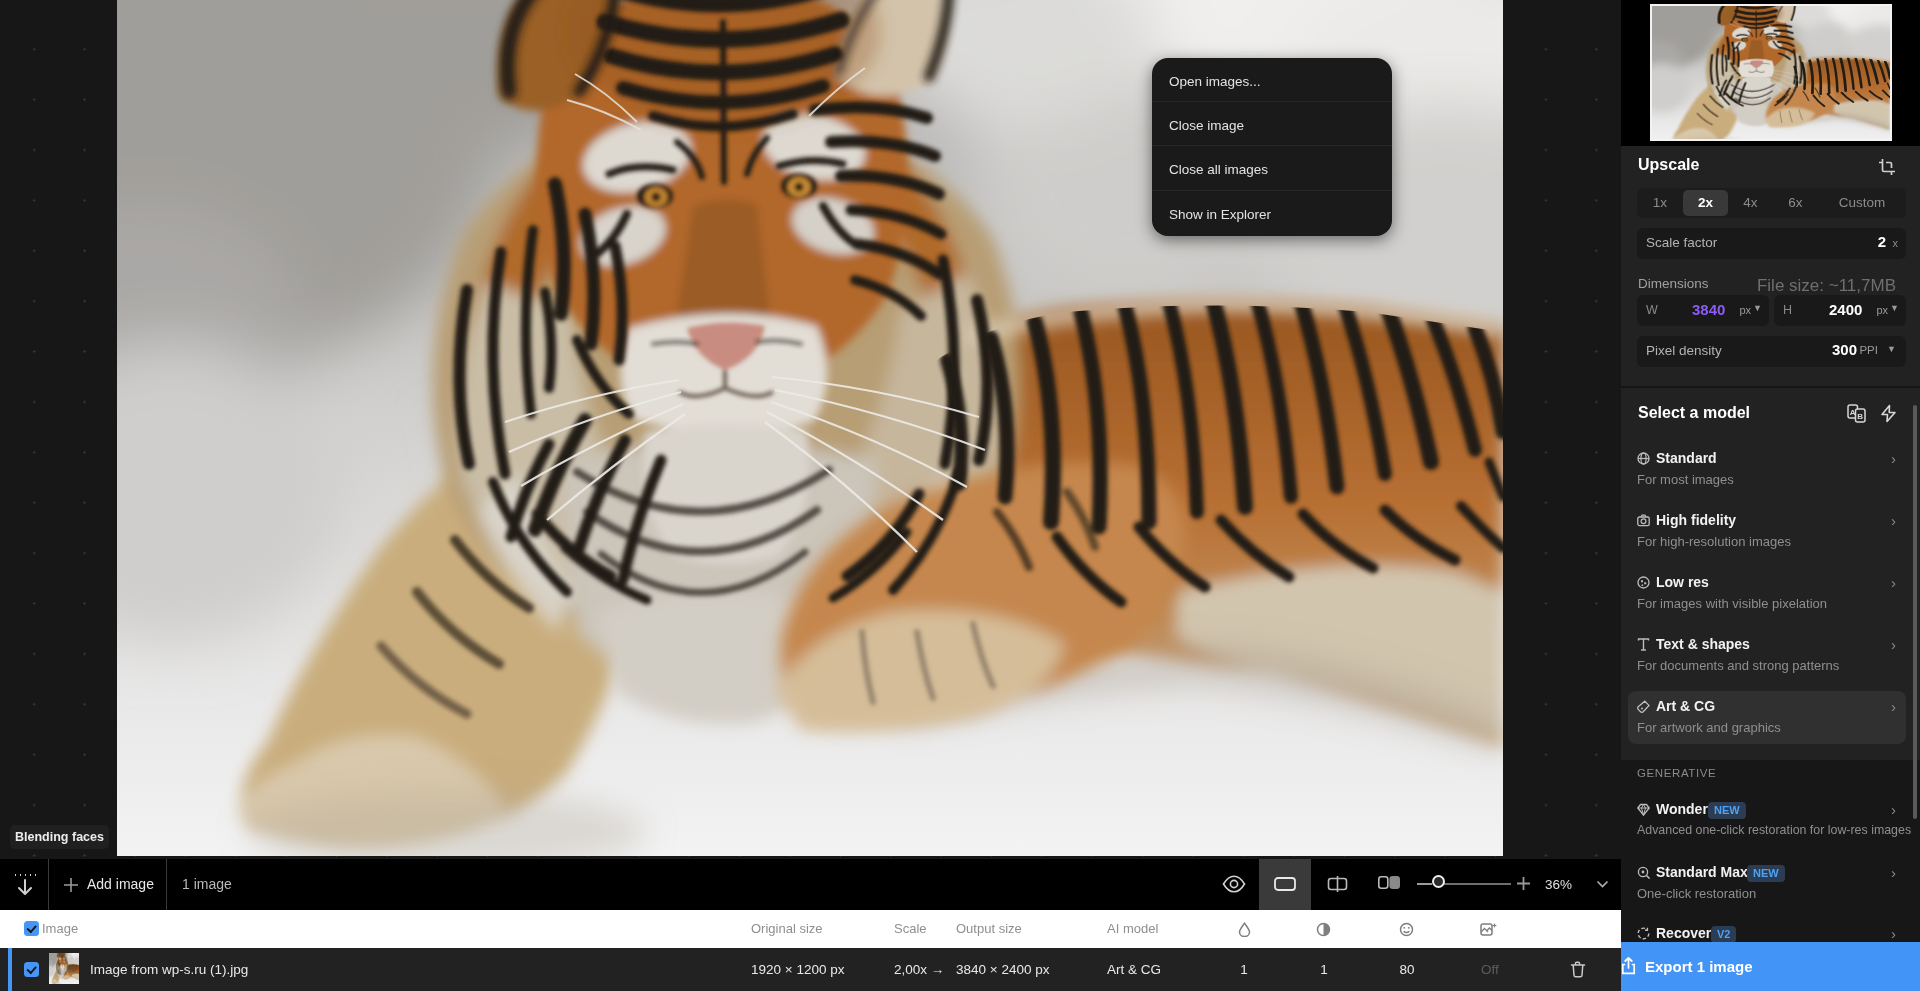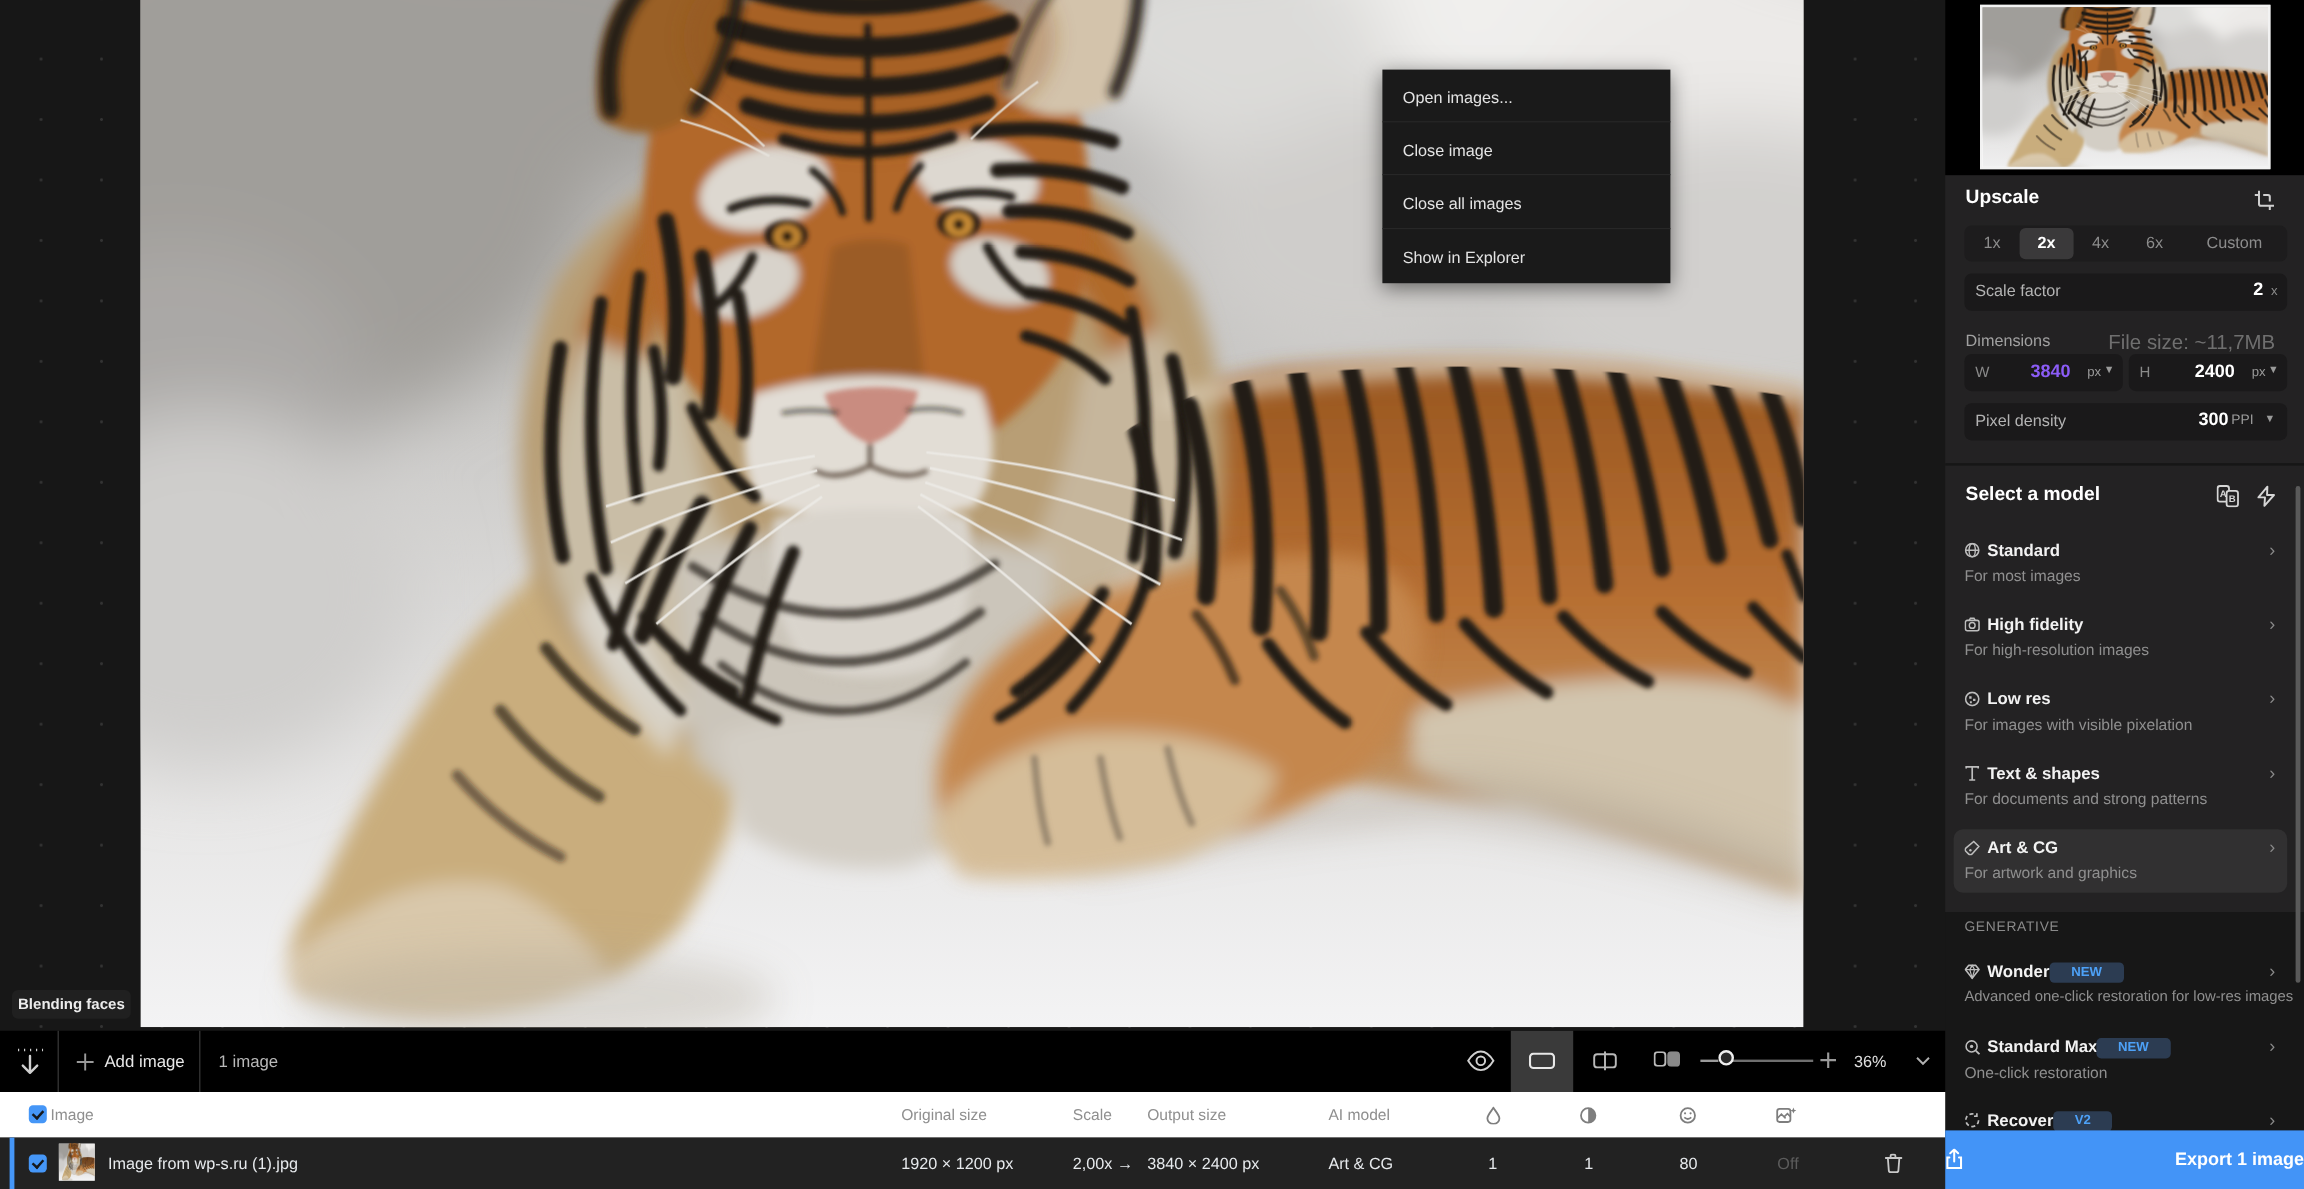--- a/index.html
+++ b/index.html
@@ -5,21 +5,21 @@
   * { margin:0; padding:0; box-sizing:border-box; }
   html,body { width:1920px; height:991px; overflow:hidden; background:#171717;
     font-family:"Liberation Sans", sans-serif; }
   .abs { position:absolute; }
   #canvas { position:absolute; left:0; top:0; width:1621px; height:859px; background:#171717;
     background-image: radial-gradient(circle, #333 1px, rgba(0,0,0,0) 1.4px);
     background-size: 50.4px 50.4px; background-position:9px 24px; }
   #photo { position:absolute; left:117px; top:-8px; width:1386px; height:864px; }
   
   #menu { position:absolute; left:1152px; top:58px; width:240px; height:178px;
-    background:#1a1a1a; border-radius:0; box-shadow:0 4px 16px rgba(0,0,0,.5); z-index:5; }
+    background:#1a1a1a; border-radius:16px; box-shadow:0 4px 16px rgba(0,0,0,.5); z-index:5; }
   #menu .mi { height:44.2px; line-height:48px; padding-left:17px; color:#e3e3e3; font-size:13.5px;
     border-bottom:1px solid #272727; }
   #menu .mi:last-child { border-bottom:none; }
   
   #tip { position:absolute; left:10px; top:825px; width:99px; height:24px; background:#202020;
     border-radius:5px; color:#ececec; font-size:12.5px; font-weight:600; text-align:center; line-height:24px; z-index:5; }
   
   #toolbar { position:absolute; left:0; top:859px; width:1621px; height:51px; background:#000000; }
   .vsep { position:absolute; top:0; width:1px; height:51px; background:#3a3a3a; }
   #tb-count { position:absolute; left:182px; top:0; line-height:51px; color:#b9b9b9; font-size:14px; }
@@ -42,21 +42,21 @@
     border:2px solid #f2f2f2; }
   .h1 { color:#fff; font-size:16px; font-weight:700; }
   .inputrow { position:absolute; left:16px; width:269px; height:31px; background:#1a191a; border-radius:6px; }
   .lab { color:#b3b3b3; font-size:13.5px; }
   .seg { position:absolute; left:16px; top:188px; width:269px; height:30px; background:#1d1c1d; border-radius:6px; }
   .segsel { position:absolute; left:46px; top:2px; width:45px; height:26px; background:#3a393a; border-radius:5px; }
   .segtxt { position:absolute; top:0; height:30px; line-height:30px; text-align:center; color:#8c8c8c; font-size:13.5px; }
   .mrow { position:absolute; left:0; width:299px; }
   .mname { color:#f2f2f2; font-size:14px; font-weight:600; }
   .mdesc { color:#8f8f8f; font-size:13px; }
-  .badge { display:inline-block; height:17px; line-height:17px; padding:0 18px; border-radius:4px;
+  .badge { display:inline-block; height:17px; line-height:17px; padding:0 6px; border-radius:4px;
     background:#2c3c52; color:#4da1f7; font-size:11px; font-weight:700; vertical-align:1px; }
   .chev { position:absolute; right:24px; color:#8a8a8a; font-size:15px; }
   #export { position:absolute; left:0px; top:942px; width:299px; height:49px; background:#4394f7;
     color:#fff; font-size:15px; font-weight:600; text-align:center; line-height:49px; }
   #scrollthumb { position:absolute; left:292px; top:405px; width:4px; height:414px; background:#5a5a5a; border-radius:2px; }
 </style>
 </head>
 <body>
 <svg width="0" height="0" style="position:absolute">
 <defs>
@@ -552,21 +552,21 @@
   <div class="mrow" style="top:925px">
       <svg style="position:absolute;left:16px;top:2px" width="13" height="13" viewBox="0 0 13 13">
         <path d="M11.8 6.5 a5.3 5.3 0 1 1-1.8-4" fill="none" stroke="#bdbdbd" stroke-width="1.4" stroke-dasharray="3.4 2.2"></path>
         <path d="M10.4 0.8 v2.4 h-2.4" fill="none" stroke="#bdbdbd" stroke-width="1.4"></path>
       </svg>
       <span class="mname" style="position:absolute;left:35px">Recover</span>
     <span class="badge" style="position:absolute;left:90px;top:1px">V2</span>
       <span class="chev">›</span>
     </div>
 
-  <div id="export" style="display:flex;align-items:center;justify-content:space-between;gap:9px">
+  <div id="export" style="display:flex;align-items:center;justify-content:flex-start;gap:9px">
       <svg width="15" height="18" viewBox="0 0 15 18" style="margin-top:-2px">
   <path d="M7.5 1.2 V11 M4.2 4 L7.5 1 L10.8 4" fill="none" stroke="#fff" stroke-width="1.7" stroke-linecap="round" stroke-linejoin="round"></path>
   <path d="M3.5 7.5 H1.8 V16.4 H13.2 V7.5 H11.5" fill="none" stroke="#fff" stroke-width="1.7" stroke-linecap="round"></path>
 </svg>
       <span>Export 1 image</span>
     </div>
   <div id="scrollthumb"></div>
 </div>
 
 </body></html>

